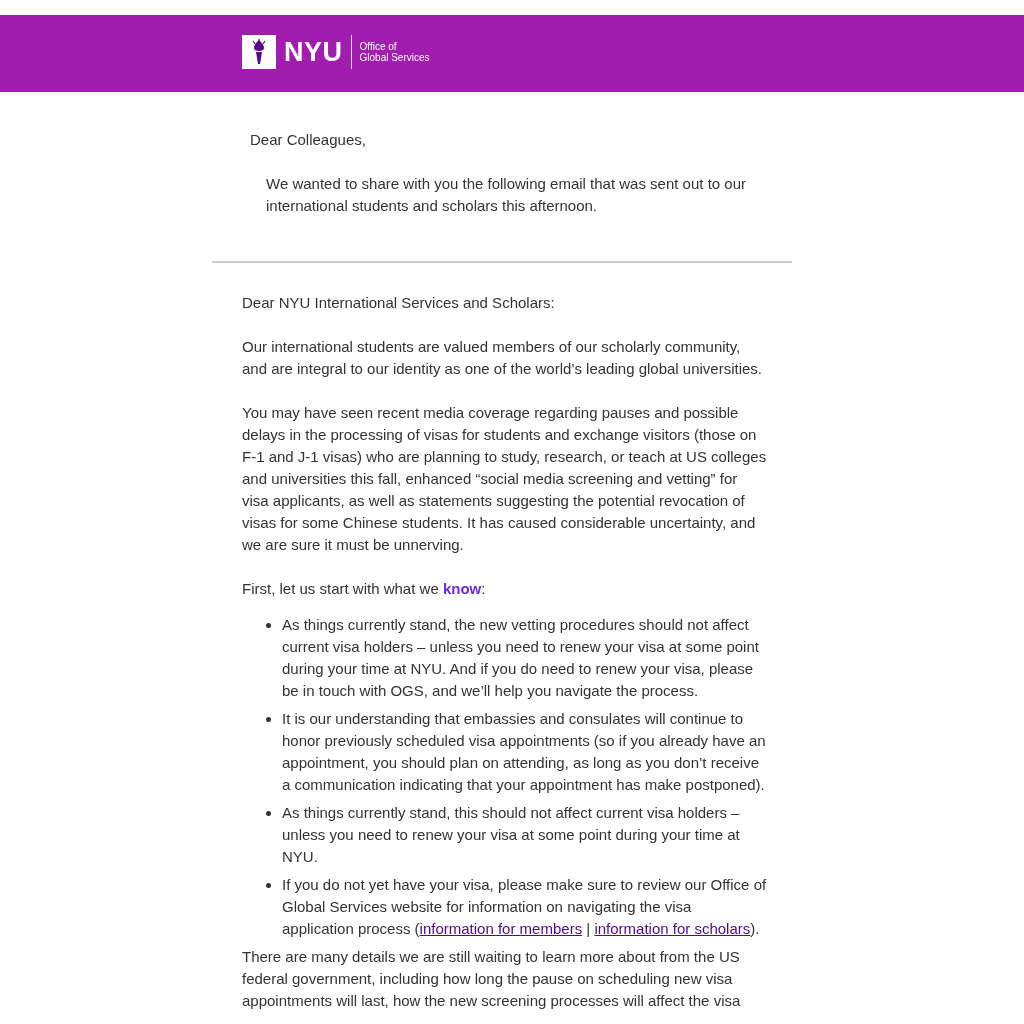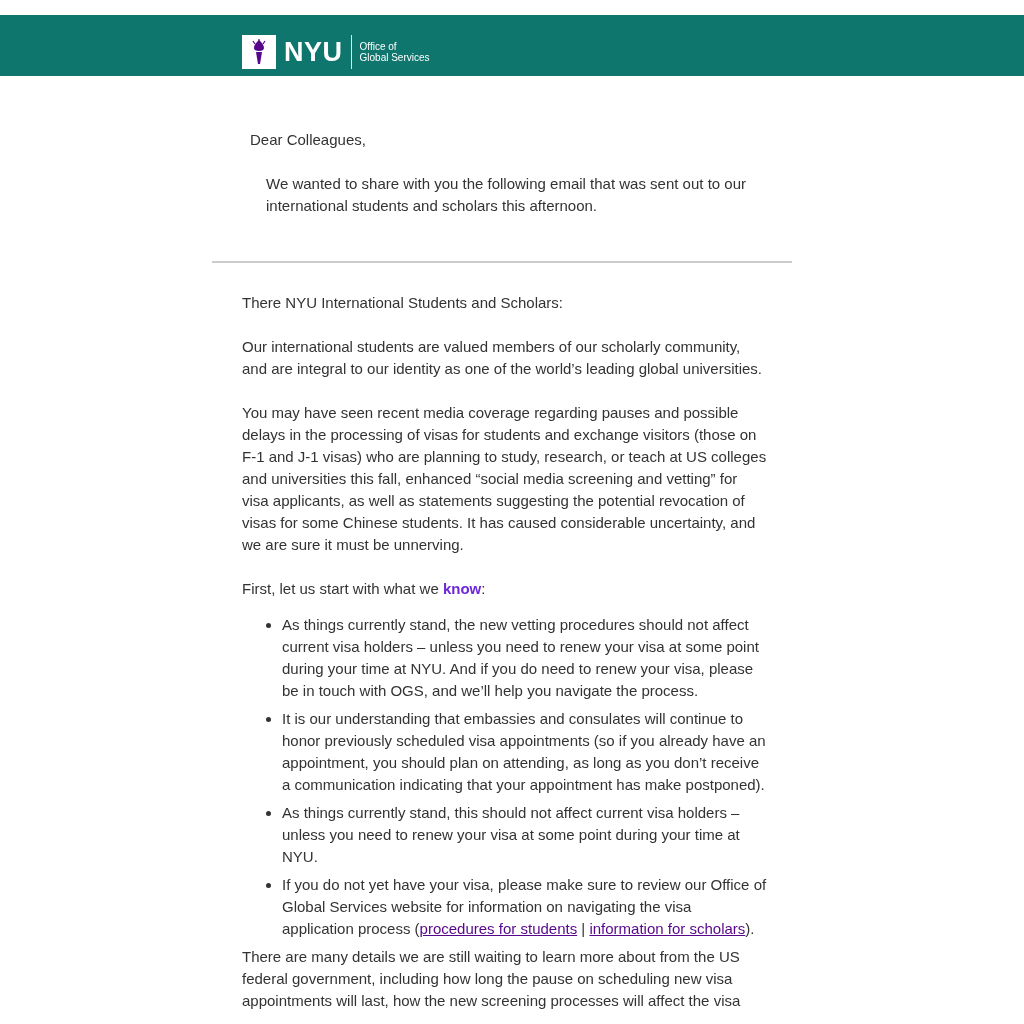--- a/index.html
+++ b/index.html
@@ -13,22 +13,22 @@
     body {
       font-family: "Liberation Sans", sans-serif;
       color: #333333;
       position: relative;
     }
     .top-gap {
       height: 15px;
       background: #ffffff;
     }
     .banner {
-      height: 61px;
-      background: #0f766e;
+      height: 77px;
+      background: #a21caf;
       position: relative;
     }
     .logo {
       position: absolute;
       left: 242px;
       top: 20px;
       height: 34px;
       display: flex;
       align-items: center;
     }
@@ -142,24 +142,24 @@
 </div>
 
 <div class="content">
   <p class="p-greeting1">Dear Colleagues,</p>
   <p class="p-intro">We wanted to share with you the following email that was sent out to our international students and scholars this afternoon.</p>
 </div>
 
 <div class="divider"></div>
 
 <div class="content2">
-  <p>There NYU International Students and Scholars:</p>
+  <p>Dear NYU International Services and Scholars:</p>
   <p>Our international students are valued members of our scholarly community, and are integral to our identity as one of the world’s leading global universities.</p>
   <p>You may have seen recent media coverage regarding pauses and possible delays in the processing of visas for students and exchange visitors (those on F-1 and J-1 visas) who are planning to study, research, or teach at US colleges and universities this fall, enhanced “social media screening and vetting” for visa applicants, as well as statements suggesting the potential revocation of visas for some Chinese students. It has caused considerable uncertainty, and we are sure it must be unnerving.</p>
   <p style="margin-bottom:14px;"><span>First, let us start with what we </span><b>know</b><span>:</span></p>
   <ul>
     <li><span class="bullet"></span><span>As things currently stand, the new vetting procedures should not affect current visa holders – unless you need to renew your visa at some point during your time at NYU. And if you do need to renew your visa, please be in touch with OGS, and we’ll help you navigate the process.</span></li>
     <li><span class="bullet"></span><span>It is our understanding that embassies and consulates will continue to honor previously scheduled visa appointments (so if you already have an appointment, you should plan on attending, as long as you don’t receive a communication indicating that your appointment has make postponed).</span></li>
     <li><span class="bullet"></span><span>As things currently stand, this should not affect current visa holders – unless you need to renew your visa at some point during your time at NYU.</span></li>
-    <li><span class="bullet"></span><span>If you do not yet have your visa, please make sure to review our Office of Global Services website for information on navigating the visa application process (</span><a class="link" href="#">procedures for students</a><span> | </span><a class="link" href="#">information for scholars</a><span>).</span></li>
+    <li><span class="bullet"></span><span>If you do not yet have your visa, please make sure to review our Office of Global Services website for information on navigating the visa application process (</span><a class="link" href="#">information for members</a><span> | </span><a class="link" href="#">information for scholars</a><span>).</span></li>
   </ul>
   <p>There are many details we are still waiting to learn more about from the US federal government, including how long the pause on scheduling new visa appointments will last, how the new screening processes will affect the visa</p>
 </div>
 
 </body></html>

